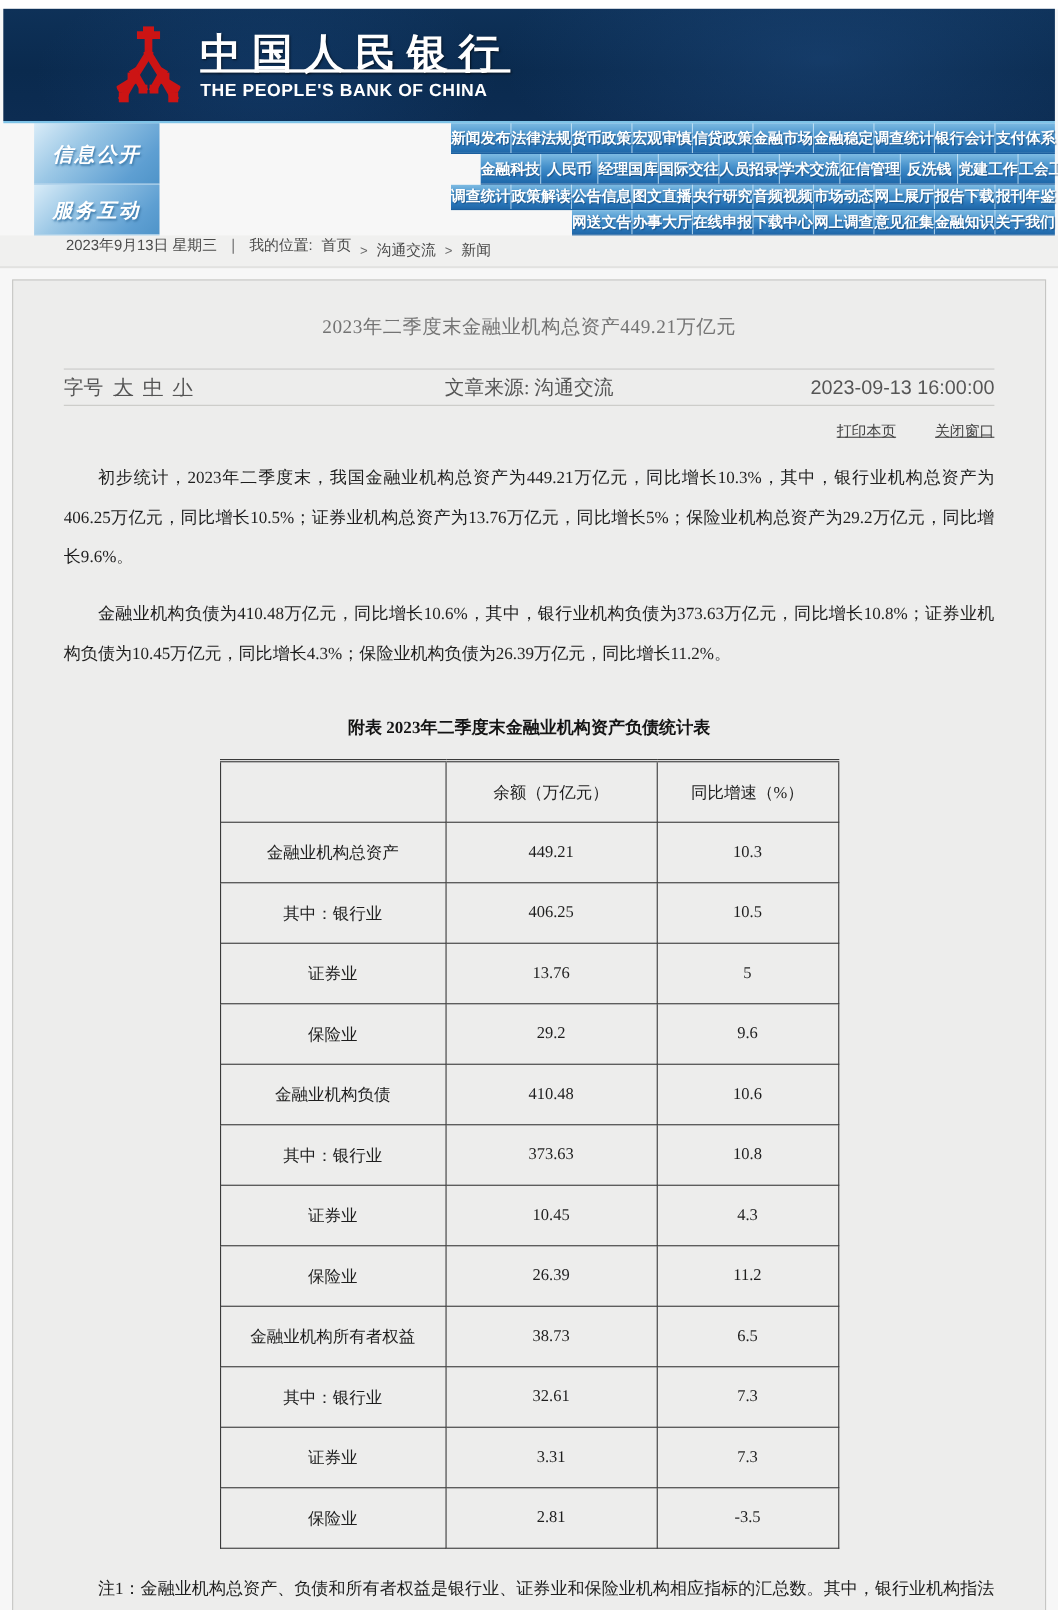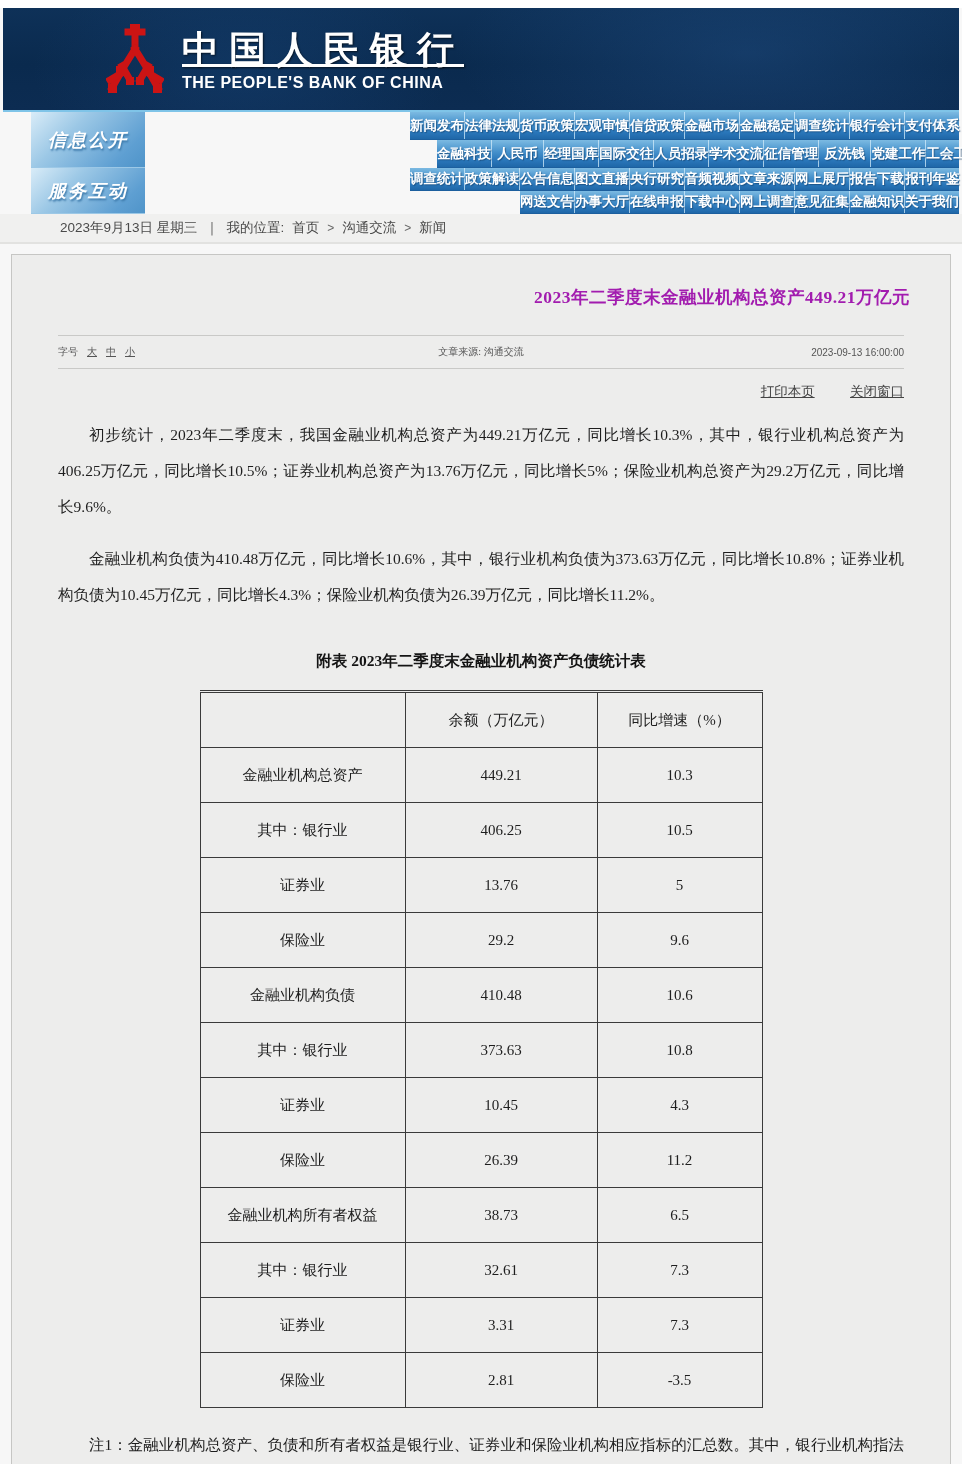--- a/index.html
+++ b/index.html
@@ -52,41 +52,41 @@
     display:flex;align-items:center;justify-content:center;
     color:#fff;font-weight:bold;font-size:13.5px;text-decoration:none;
     border-right:1px solid rgba(210,235,250,.75);
     text-shadow:1px 1px 1px rgba(20,60,100,.6);
     cursor:pointer;white-space:nowrap;
   }
   .nav-item:last-child{border-right:none;}
   
   .breadcrumb{
     height:28px;background:#f0f0ef;border-bottom:2px solid #e2e2e0;
-    display:flex;align-items:center;padding-left:60px;
+    display:flex;padding-left:60px;
     font-size:13.5px;color:#4a4a4a;gap:8px;
   }
   .breadcrumb a{color:#4a4a4a;text-decoration:none;cursor:pointer;}
   .crumb-arrow{color:#666;font-size:12px;}
   
   .content-gap{height:10px;background:#f7f7f7;}
   .content{
     margin:0 11px;border:1px solid #c6c6c4;background:#ededec;
     min-height:1210px;box-sizing:border-box;
     font-family:"Liberation Serif", serif;color:#222;
   }
   .article-title{
-    text-align:right;font-size:17.5px;font-weight:bold;color:#a21caf;
+    text-align:center;font-size:17.5px;font-weight:normal;color:#737373;
     padding:30px 40px 0;letter-spacing:.5px;
   }
   .meta-bar{
     margin:26px 46px 0;height:32px;
     border-top:1px solid #c9c9c7;border-bottom:1px solid #c9c9c7;
     display:flex;align-items:center;
-    font-size:10px;color:#555;gap:29px;
+    font-size:18px;color:#555;gap:29px;
   }
   .meta-left{flex:1;display:flex;gap:9px;align-items:center;}
   .meta-center{flex:1;text-align:center;}
   .meta-right{flex:1;text-align:right;font-family:"Liberation Sans",sans-serif;}
   .fontsize-link{color:#555;text-decoration:underline;cursor:pointer;}
   .action-bar{margin:14px 46px 0;text-align:right;font-size:13.5px;}
   .action-bar a{color:#444;text-decoration:underline;margin-left:32px;cursor:pointer;}
   .article-body{margin:14px 46px 0;}
   .article-body p{
     margin:16px 0 0;text-indent:2em;font-size:15.5px;line-height:36px;
@@ -187,21 +187,21 @@
     <div class="nav-section">
       <div class="nav-label">服务互动</div>
       <div class="nav-items">
         <div class="nav-row nav-row-s2">
           <a class="nav-item">调查统计</a>
           <a class="nav-item">政策解读</a>
           <a class="nav-item">公告信息</a>
           <a class="nav-item">图文直播</a>
           <a class="nav-item">央行研究</a>
           <a class="nav-item">音频视频</a>
-          <a class="nav-item">文章来源</a>
+          <a class="nav-item">市场动态</a>
           <a class="nav-item">网上展厅</a>
           <a class="nav-item">报告下载</a>
           <a class="nav-item">报刊年鉴</a>
         </div>
         <div class="nav-row nav-row-s2">
           <a class="nav-item">网送文告</a>
           <a class="nav-item">办事大厅</a>
           <a class="nav-item">在线申报</a>
           <a class="nav-item">下载中心</a>
           <a class="nav-item">网上调查</a>

